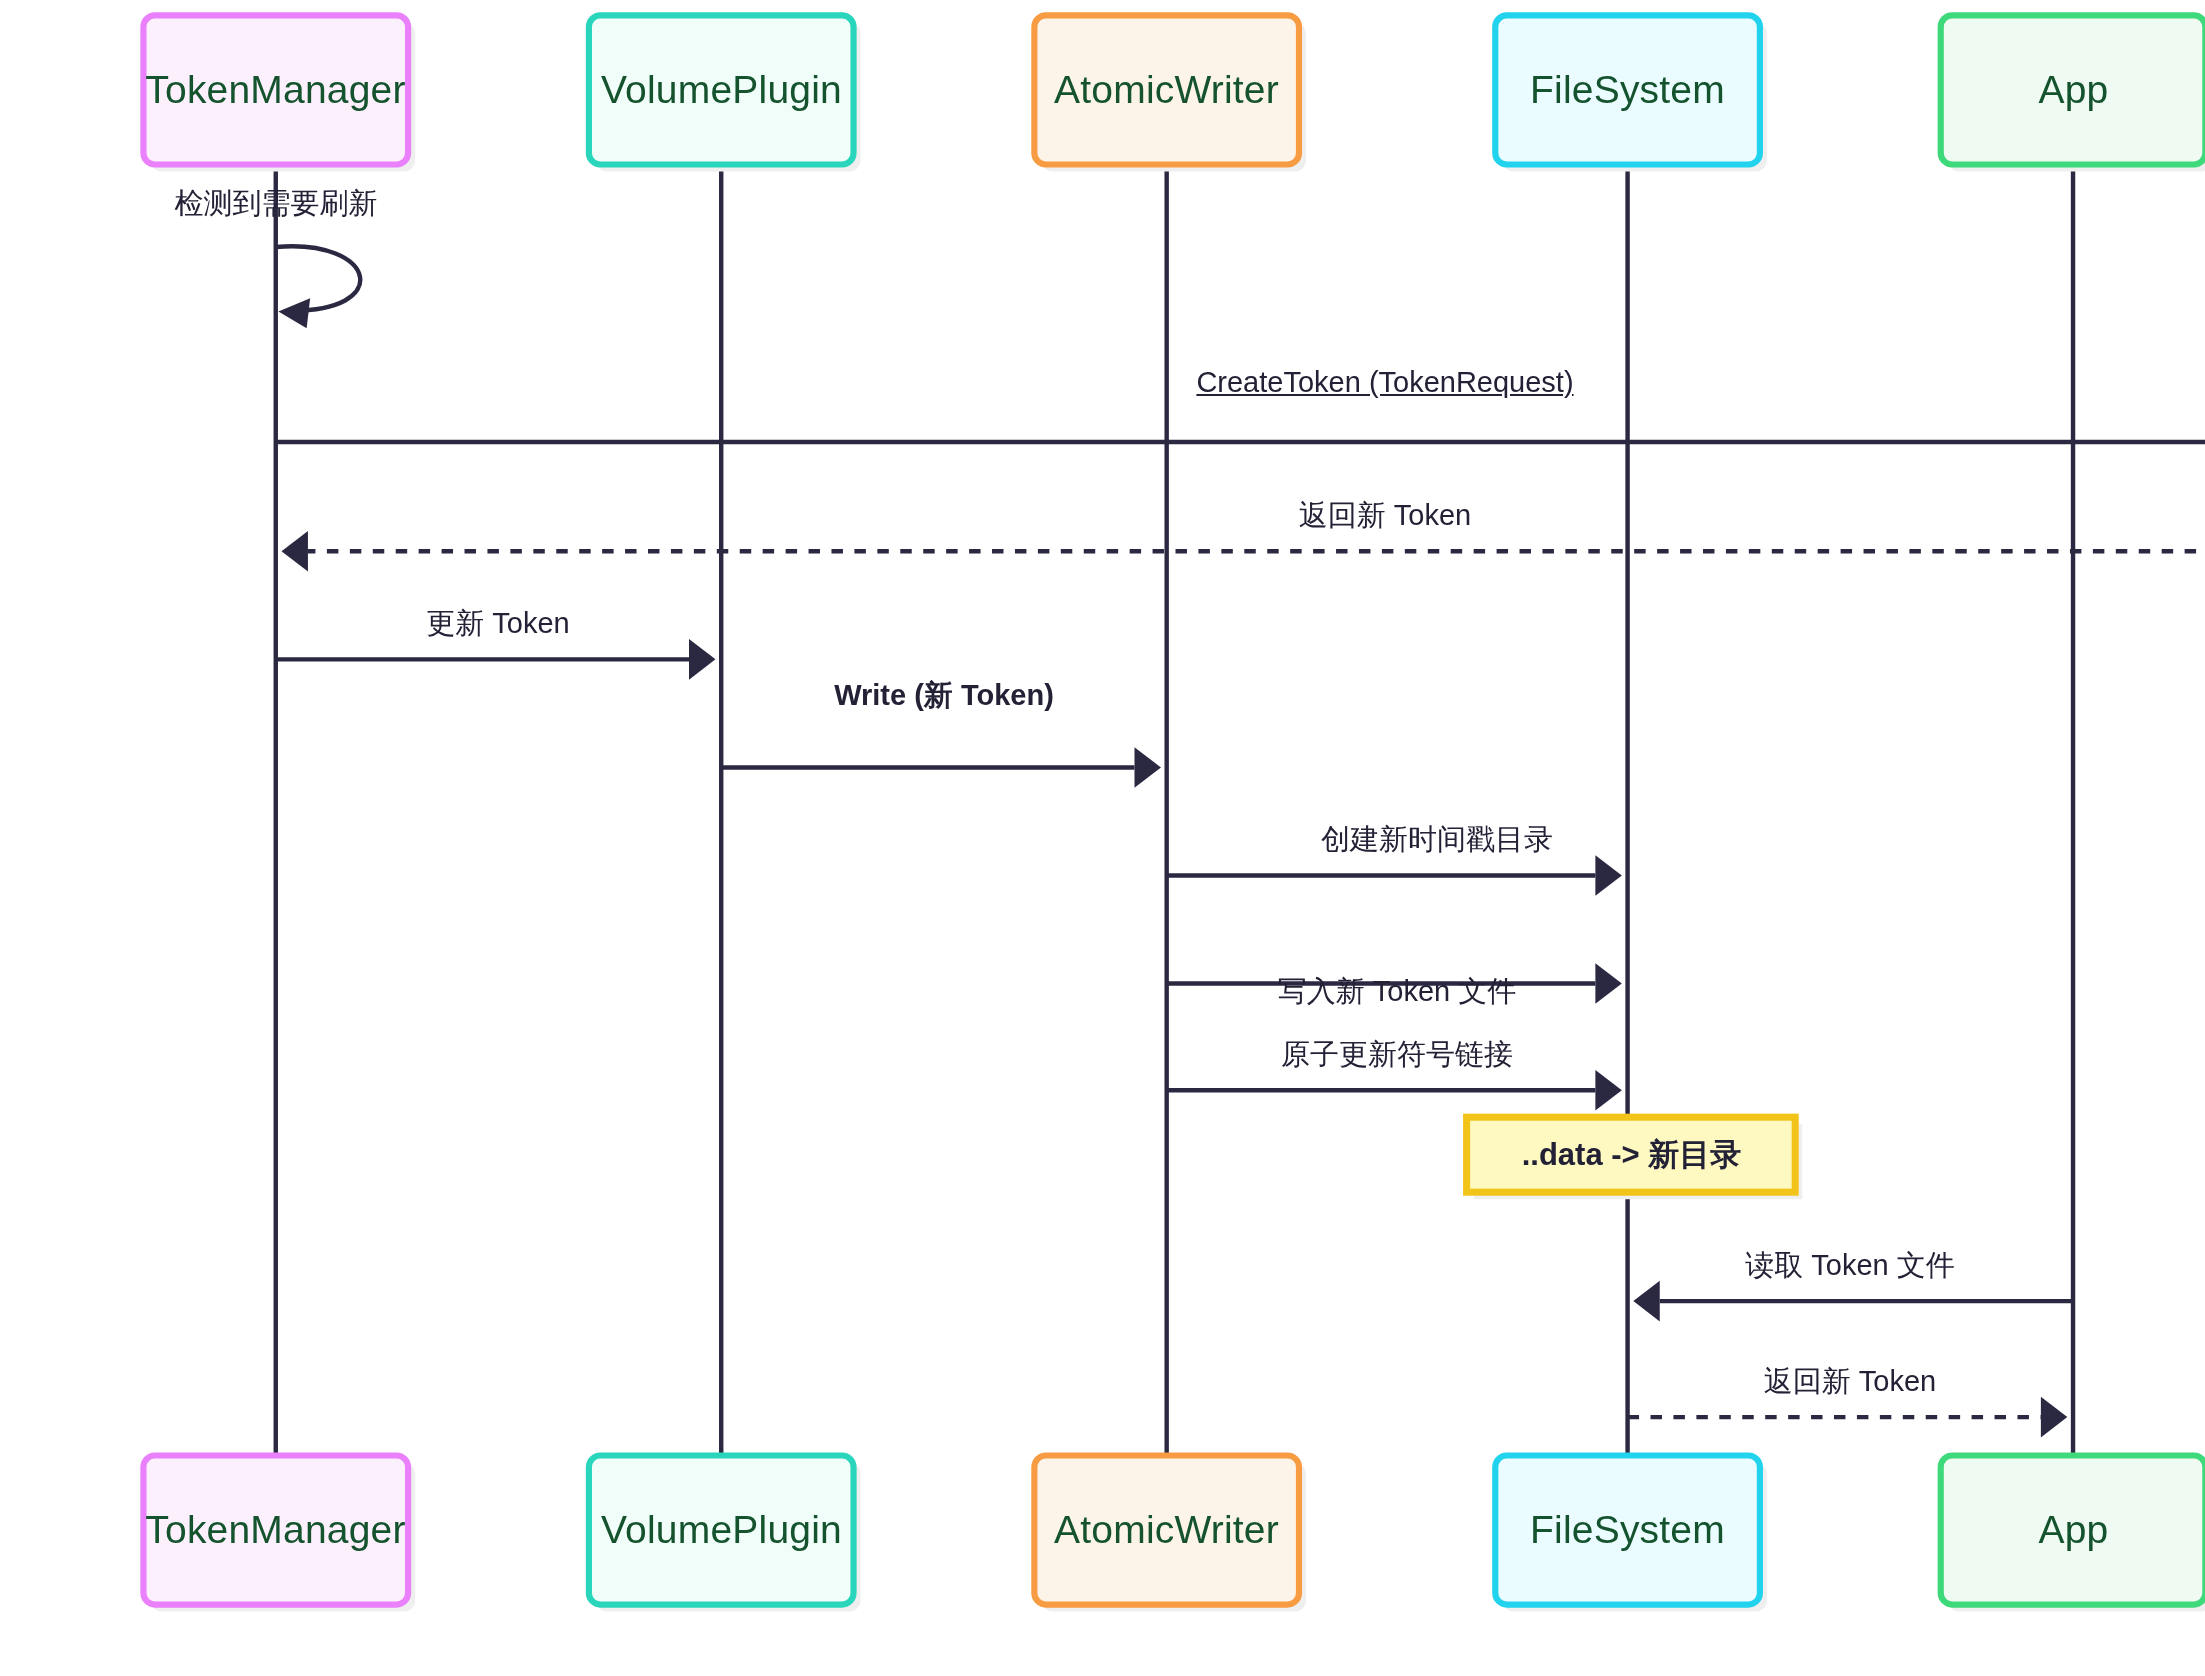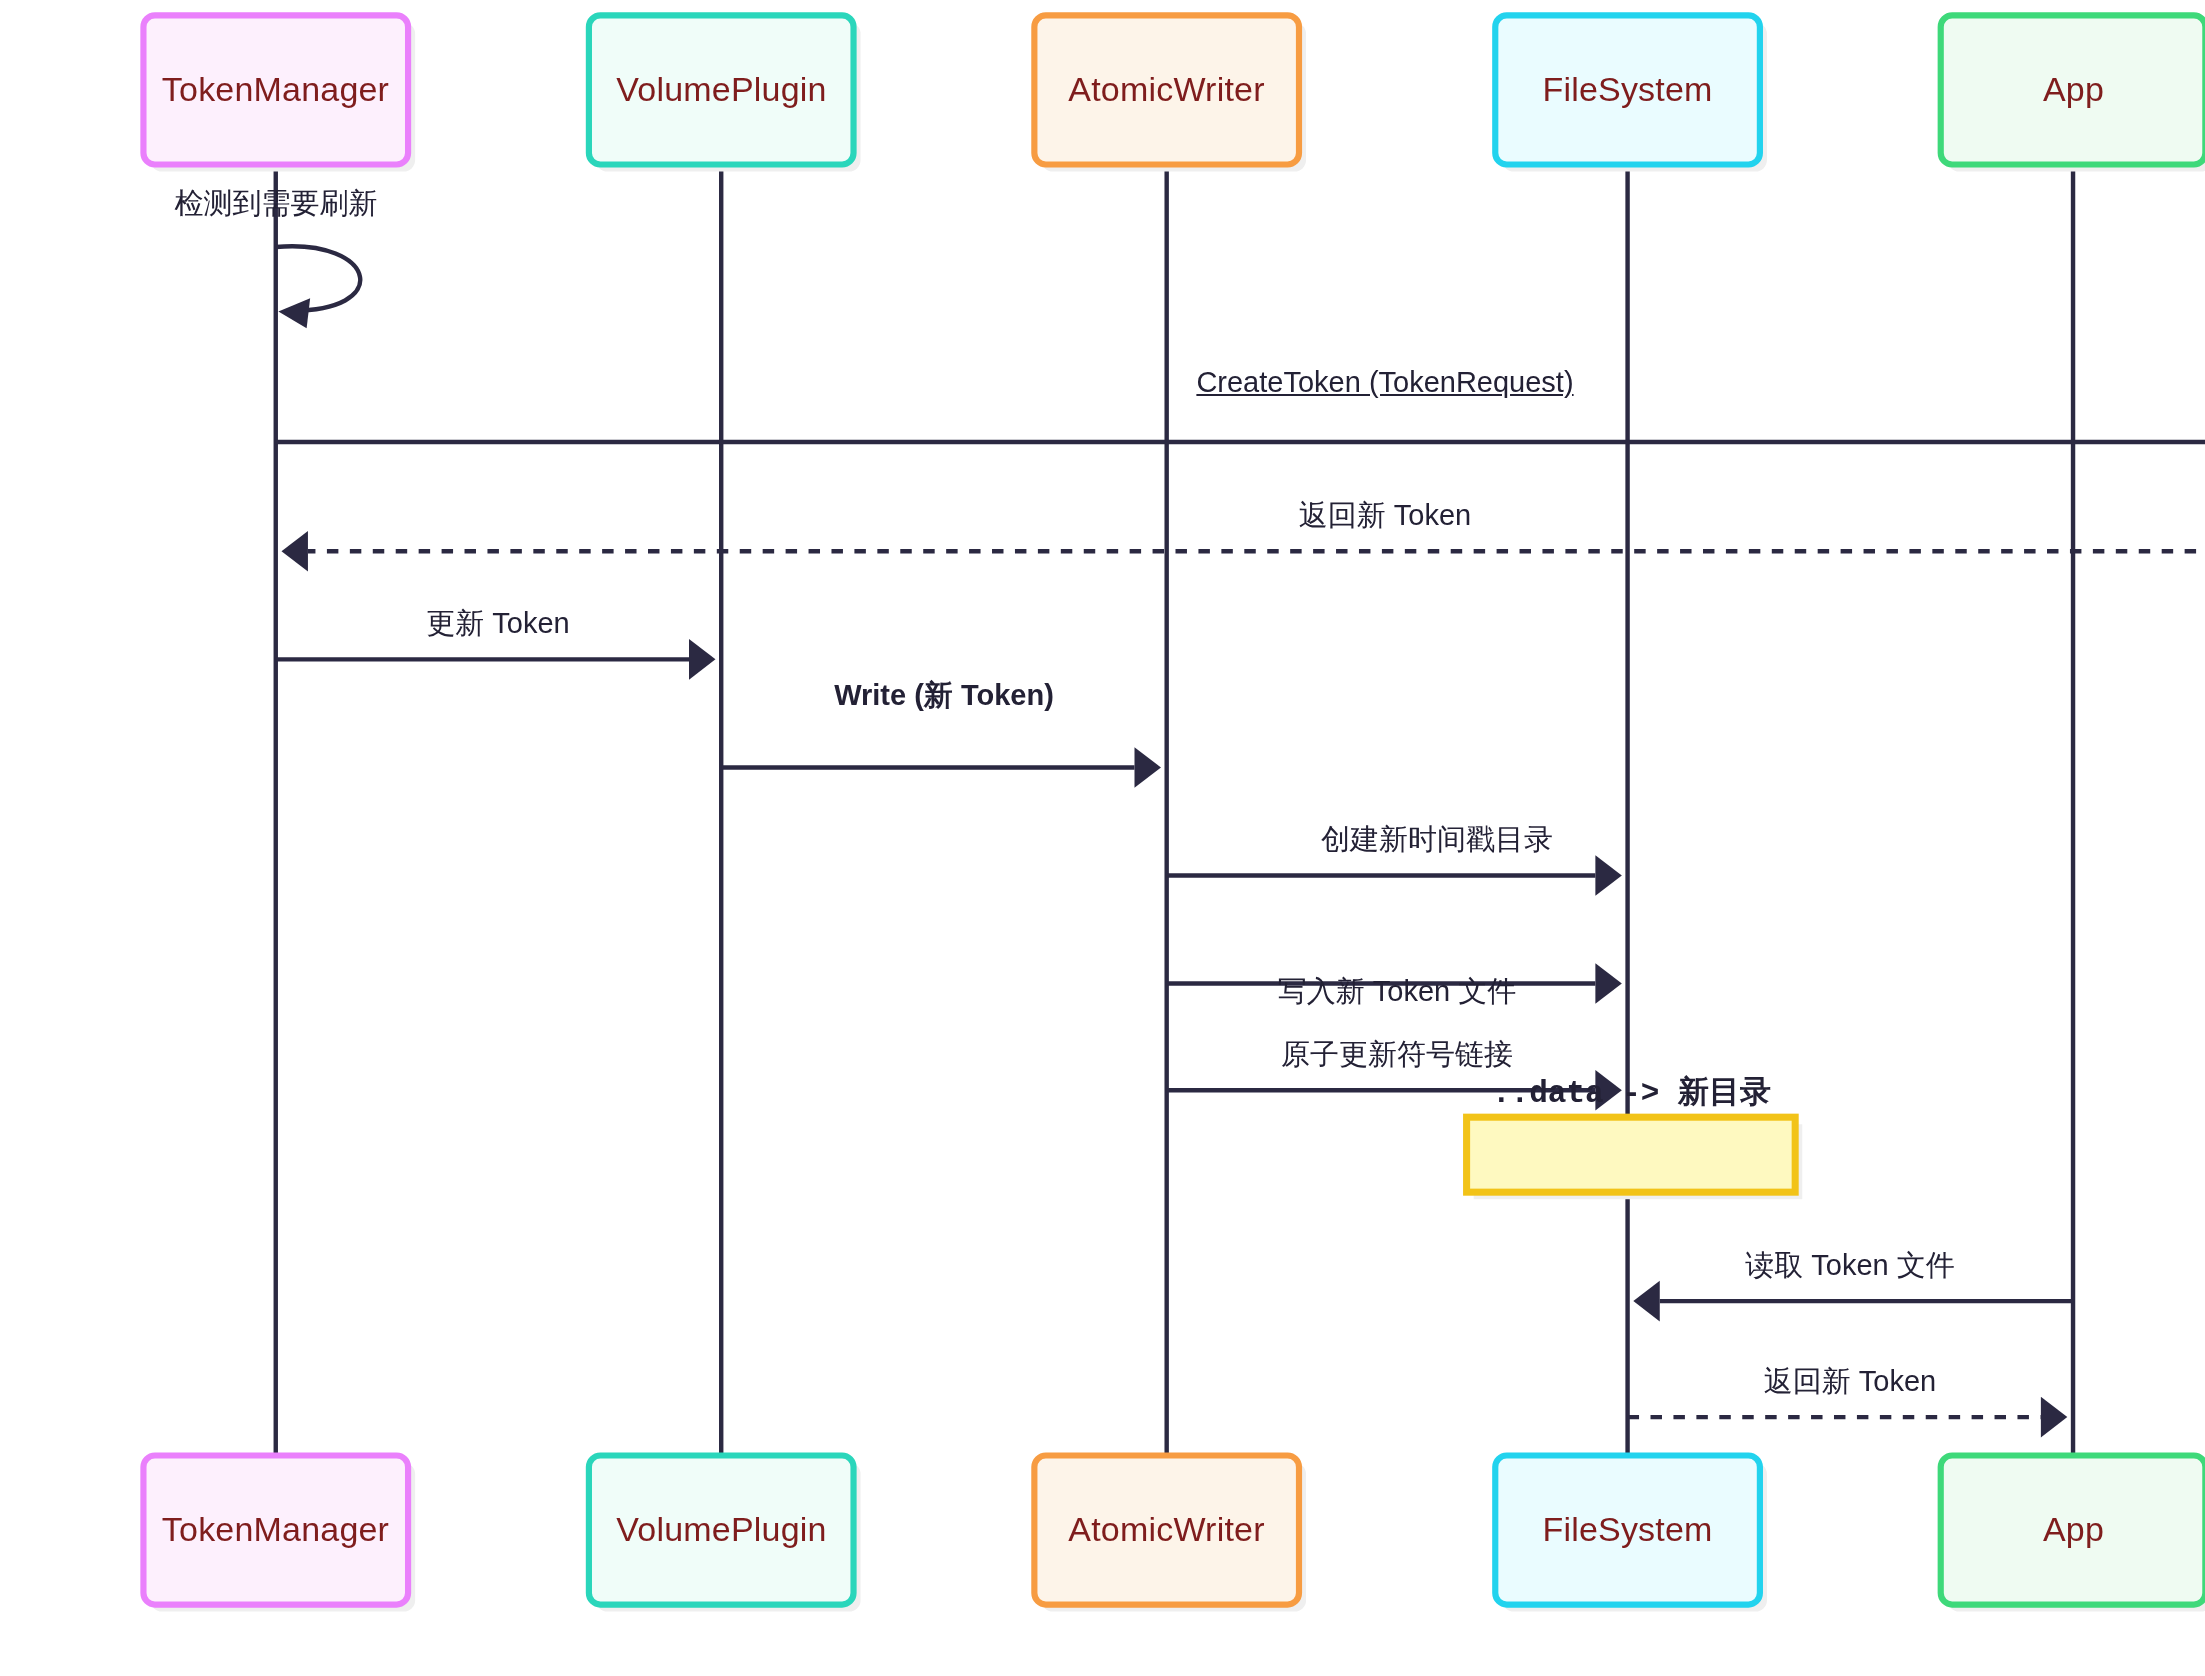--- a/index.html
+++ b/index.html
@@ -9,22 +9,22 @@
     font-family:"Liberation Sans","DejaVu Sans",sans-serif;
     overflow:hidden;
   }
   #stage{position:relative;width:2770px;height:1676px;}
   #stage svg{position:absolute;top:0;left:0;width:2770px;height:1676px;}
 
   .pbox-label{
     position:absolute;
     display:flex;align-items:center;justify-content:center;
     text-align:left;
-    color:#7f1d1d;
-    font-size:34px;
+    color:#14532d;
+    font-size:39px;
     letter-spacing:0.2px;
     pointer-events:none;
     white-space:nowrap;
   }
   .msg-label{
     position:absolute;
     color:#232135;
     font-size:29px;
     white-space:nowrap;
     text-align:center;
@@ -127,16 +127,16 @@
       <div class="msg-label" style="left: 126px; top: 184px; width: 300px;">检测到需要刷新</div>
       <div class="msg-label" style="left: 988px; top: 366px; width: 794px; text-decoration: underline;">CreateToken (TokenRequest)</div>
       <div class="msg-label" style="left: 988px; top: 496px; width: 794px;">返回新 Token</div>
       <div class="msg-label" style="left: 101px; top: 604px; width: 794px;">更新 Token</div>
       <div class="msg-label" style="left: 547px; top: 676px; width: 794px; font-weight: bold;">Write (新 Token)</div>
       <div class="msg-label" style="left: 1040px; top: 820px; width: 794px;">创建新时间戳目录</div>
       <div class="msg-label" style="left: 1000px; top: 928px; width: 794px; margin-top: 44px;">写入新 Token 文件</div>
       <div class="msg-label" style="left: 1000px; top: 1035px; width: 794px;">原子更新符号链接</div>
       <div class="msg-label" style="left: 1453px; top: 1246px; width: 794px;">读取 Token 文件</div>
       <div class="msg-label" style="left: 1453px; top: 1362px; width: 794px;">返回新 Token</div>
-      <div class="note-label" style="left: 1467px; top: 1054px; width: 329px; height: 75px; font-family: Liberation Mono, monospace;">..data -&gt; 新目录</div>
+      <div class="note-label" style="left: 1467px; top: 1117px; width: 329px; height: 75px;">..data -&gt; 新目录</div>
     </div>
 </div>
 
 
 </body></html>

